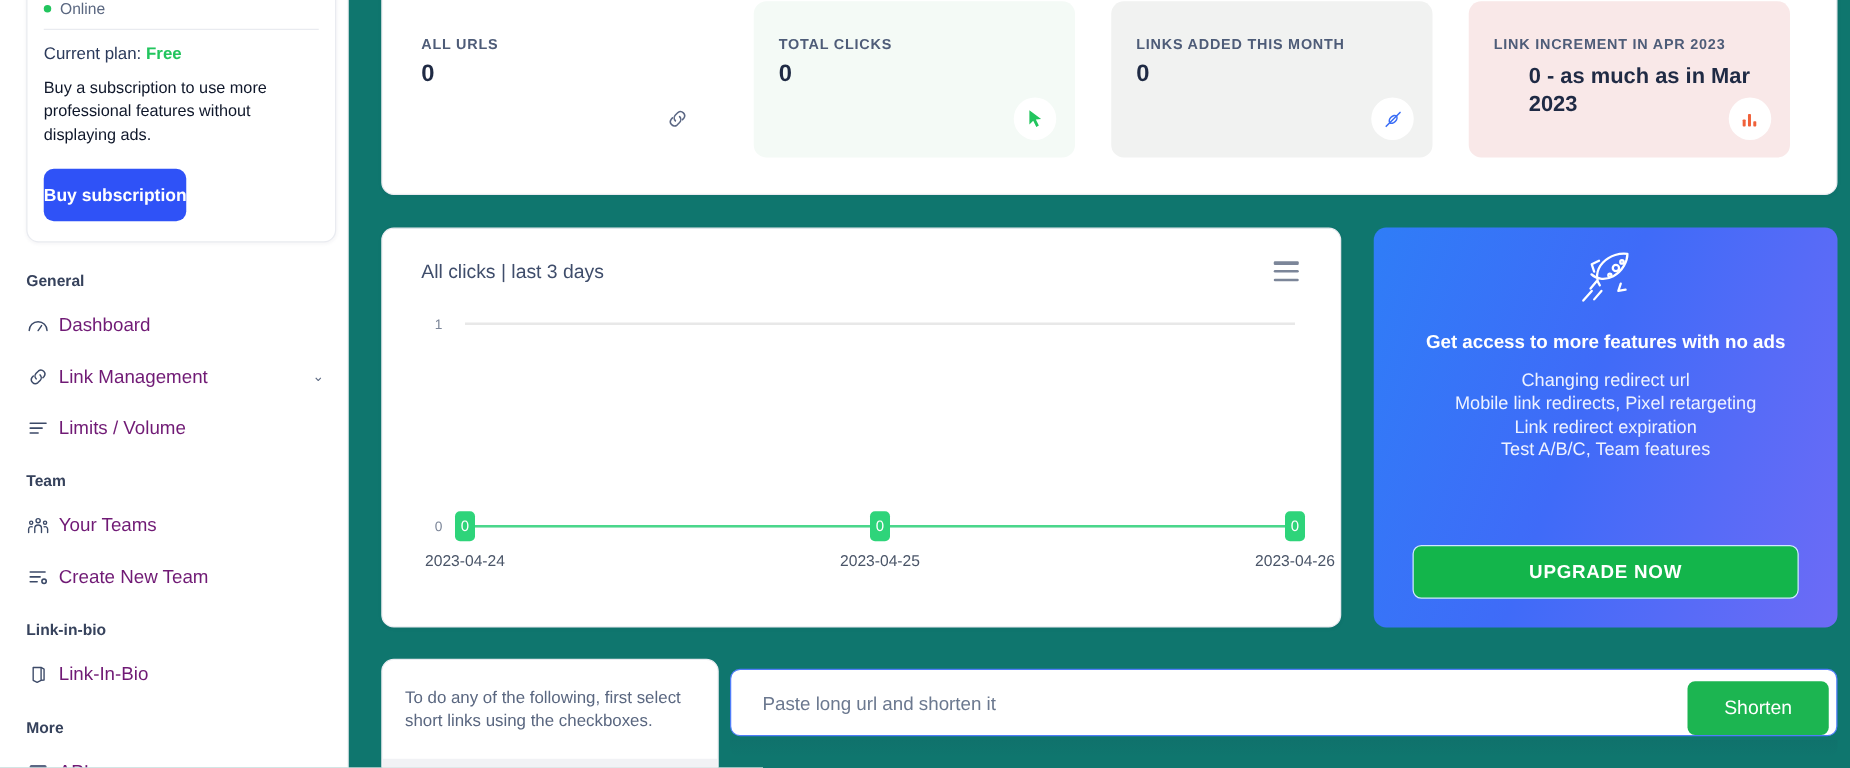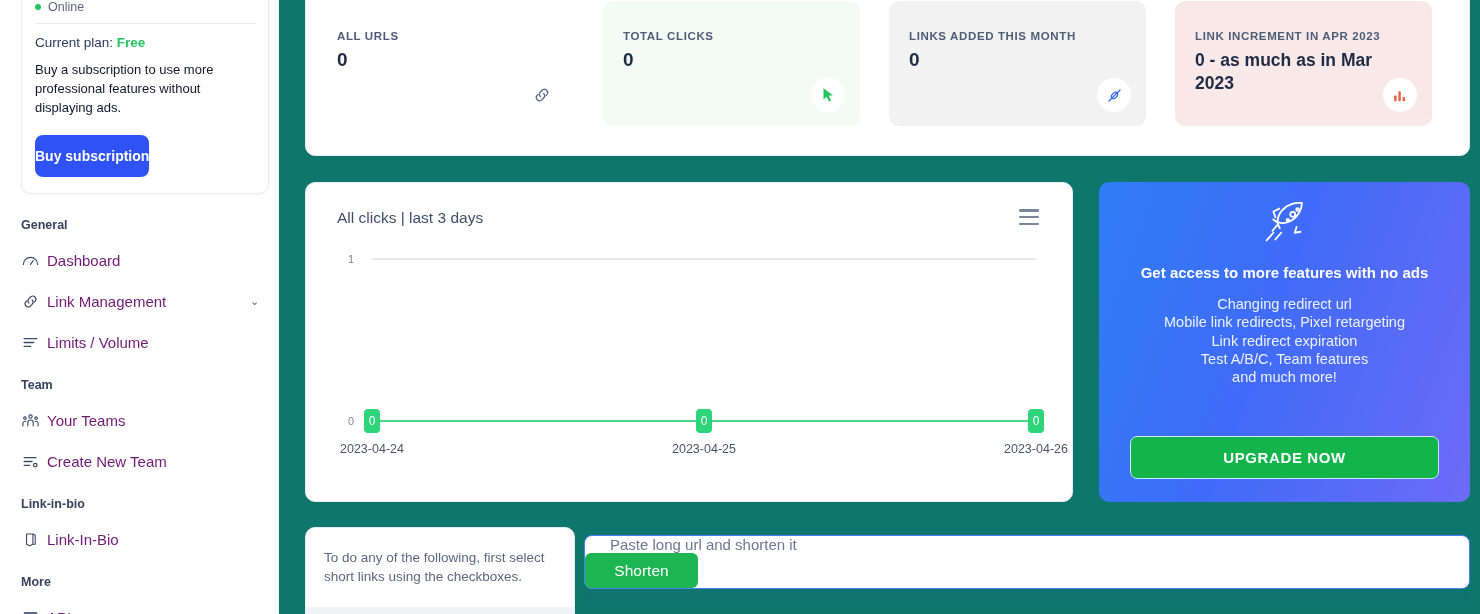--- a/index.html
+++ b/index.html
@@ -93,21 +93,21 @@
     border-radius: 10px;
     padding: 28px 20px 0 20px;
     overflow: hidden;
   }
   .stat-label {
     font-size: 11.5px; font-weight: 700;
     letter-spacing: .055em; text-transform: uppercase;
     color: #4e5c78; line-height: 1.25;
   }
   .stat-value { font-size: 19px; font-weight: 700; color: #1f2a44; margin-top: 6px; line-height: 1.2; }
-  .stat-value.long { font-size: 17.5px; line-height: 1.3; max-width: 185px; }
+  .stat-value.long { font-size: 17.5px; line-height: 1.3; max-width: 185px; margin-left: 28px; }
   .stat-icon {
     position: absolute; right: 15px; bottom: 14px;
     width: 34px; height: 34px; border-radius: 50%;
     display: flex; align-items: center; justify-content: center;
   }
   .stat-icon.plain { background: transparent; }
   .stat-icon.circled { background: #ffffff; }
 
   
   .chart-card {
@@ -169,23 +169,22 @@
   .info-footer {
     position: absolute; left: 0; bottom: 0;
     width: 270px; height: 29px; background: #f1f2f5;
   }
   .url-bar {
     position: absolute; left: 305px; top: 535px;
     width: 886px; height: 54px;
     background: #fff;
     border: 1.5px solid #4f7df9;
     border-radius: 8px;
-    display: flex; align-items: flex-start;
+    display: flex; align-items: flex-end;
     padding: 0 4px 0 0;
-    flex-direction: column;
   }
   .url-input {
     flex: 1; height: 50px; border: none; outline: none;
     background: transparent;
     font-size: 15px; color: #3f4d6b;
     padding-left: 25px;
     font-family: "Liberation Sans", sans-serif;
   }
   .url-input::placeholder { color: #6b788f; }
   .shorten-btn {
@@ -406,21 +405,20 @@
           <path d="M26 13l-6 3 2 6"></path>
           <path d="M44 32l-2 6 6-1"></path>
         </svg>
       </div>
       <div class="promo-head">Get access to more features with no ads</div>
       <div class="promo-list">
           <div>Changing redirect url</div>
           <div>Mobile link redirects, Pixel retargeting</div>
           <div>Link redirect expiration</div>
           <div>Test A/B/C, Team features</div>
-          <div>and much more!</div>
         </div>
       <button class="upgrade-btn">UPGRADE NOW</button>
     </div>
 
     <div class="info-card">
       <div class="info-text">To do any of the following, first select short links using the checkboxes.</div>
       <div class="info-footer">
         
       </div>
     </div>

